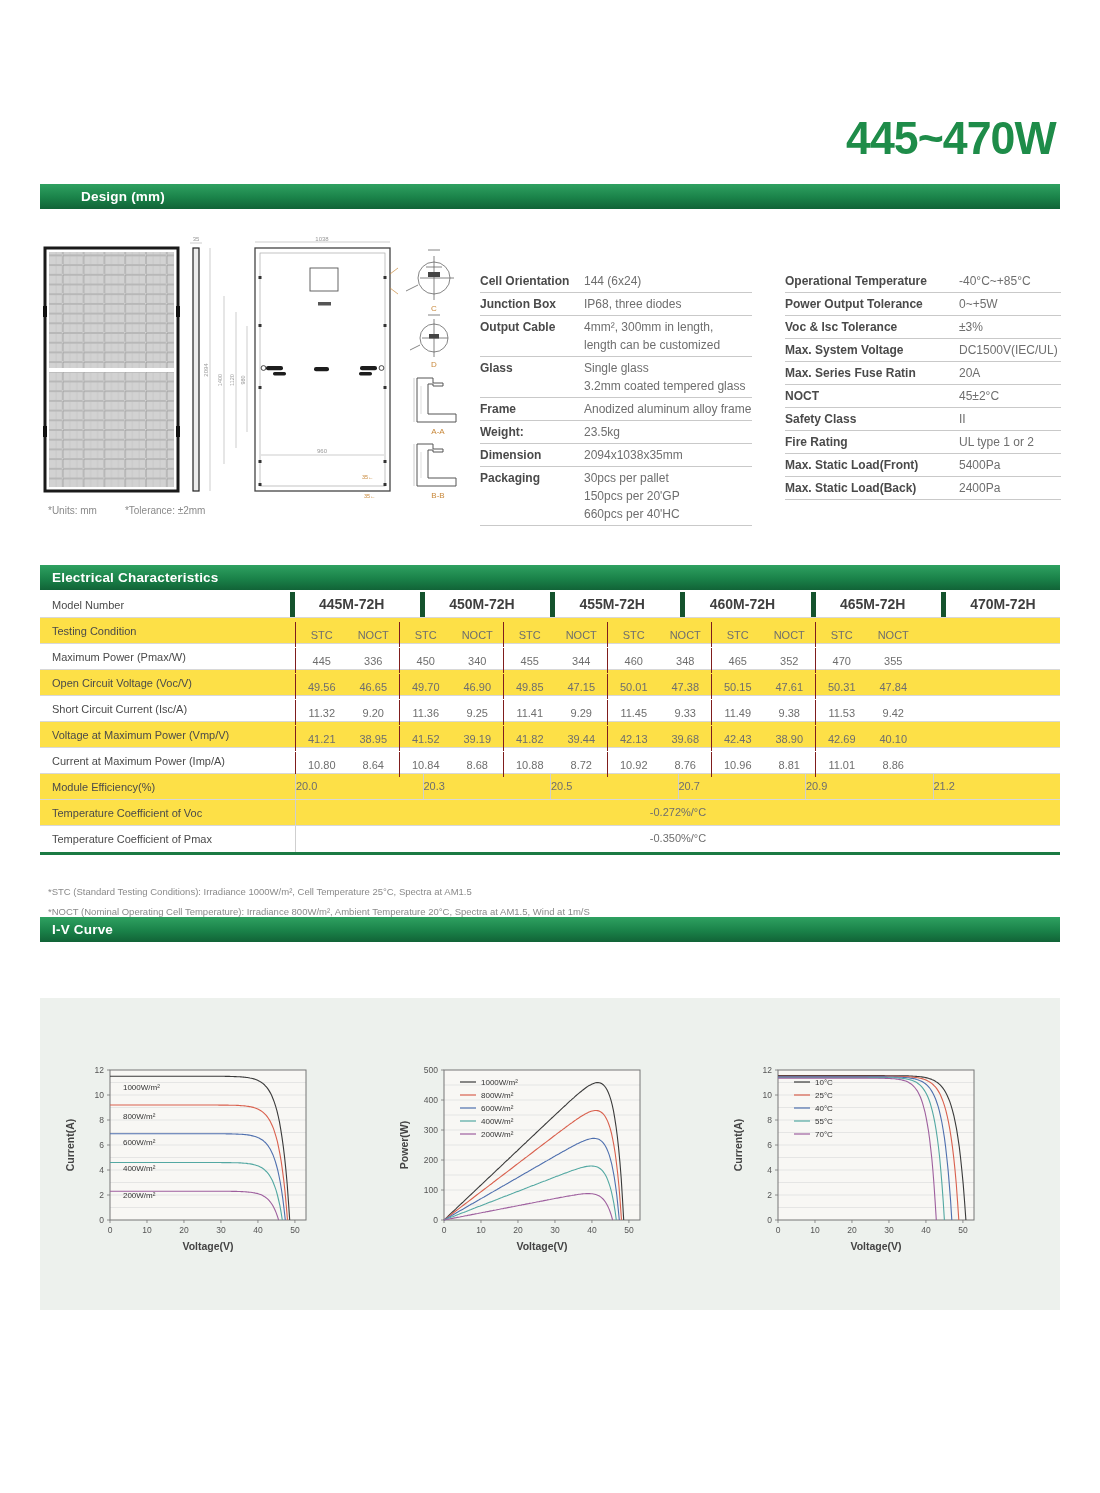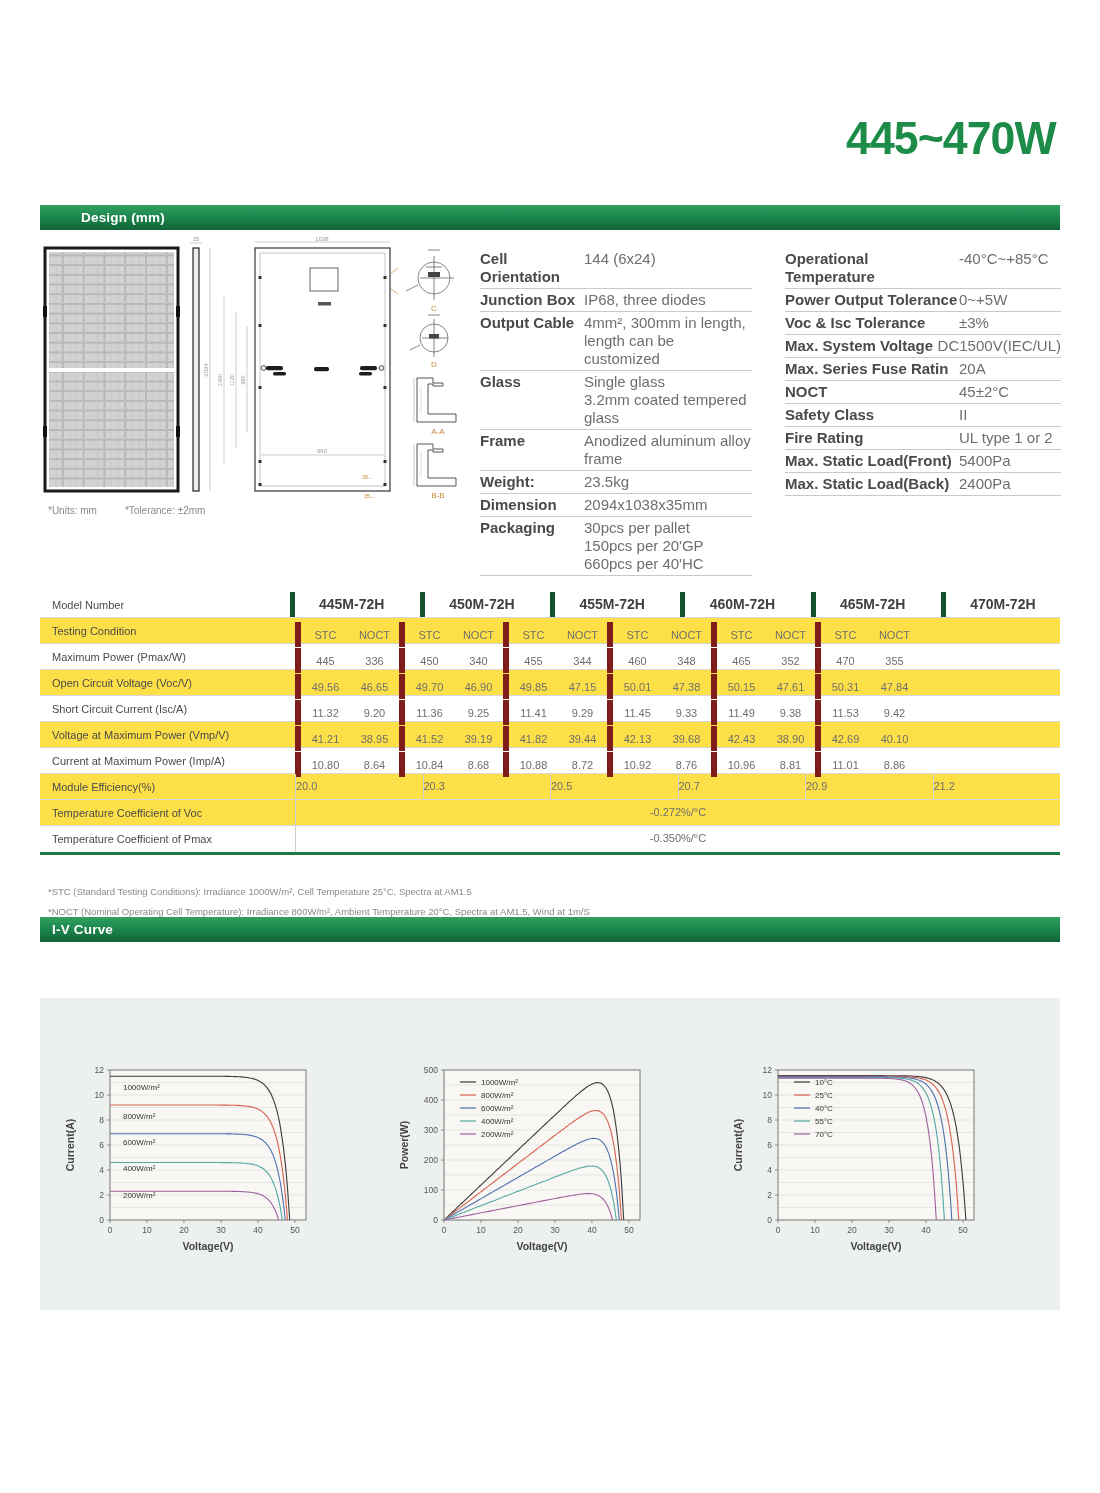--- a/index.html
+++ b/index.html
@@ -5,49 +5,49 @@
   html,body{margin:0;padding:0;background:#fff;}
   body{font-family:"Liberation Sans","DejaVu Sans",sans-serif;}
   #page{position:relative;width:1100px;height:1493px;background:#fff;overflow:hidden;}
 
   .watt-title{position:absolute;top:110px;right:44px;font-size:47px;font-weight:bold;
     color:#1e8c49;letter-spacing:-1px;transform:scaleX(.95);transform-origin:right;}
 
   .section-bar{position:absolute;left:40px;width:1020px;height:25px;box-sizing:border-box;
     background:linear-gradient(180deg,#2fa161 0%,#1a8249 55%,#116337 100%);
     color:#fff;font-weight:bold;font-size:13.5px;line-height:25px;padding-left:12px;letter-spacing:.2px;}
-  #bar-design{top:205px;padding-left:41px;}
+  #bar-design{top:184px;padding-left:41px;}
   #bar-elec{top:565px;}
   #bar-iv{top:917px;}
 
   
   #drawing-wrap{position:absolute;left:42px;top:236px;width:430px;height:268px;}
   #drawing-wrap svg{font-family:"Liberation Sans",sans-serif;}
   .design-notes{position:absolute;left:48px;top:505px;font-size:10px;color:#8a8a8a;}
   .design-notes span{margin-right:28px;}
 
   
-  .spec-table{position:absolute;font-size:15px;}
+  .spec-table{position:absolute;font-size:12px;margin-top:22px;}
   #spec-left{left:480px;top:248px;width:272px;}
   #spec-right{left:785px;top:248px;width:276px;}
   .spec-row{display:flex;border-bottom:1px solid #c9c9c9;padding:2px 0 2px;}
   .spec-row .lbl{width:104px;color:#4a4a4a;font-weight:bold;line-height:18px;}
   #spec-right .spec-row .lbl{width:174px;}
   .spec-row .val{flex:1;color:#6e6e6e;line-height:18px;}
   .spec-row .val div{line-height:18px;}
 
   
   #elec{position:absolute;left:40px;top:592px;width:1020px;border-bottom:3px solid #1b7a43;font-size:11px;}
   .erow{display:flex;height:26px;align-items:center;border-bottom:1px solid #d8d8d8;box-sizing:border-box;}
   .erow:last-child{border-bottom:none;align-items:center;}
   .erow.green{background:#fde047;}
   .e-label{width:255px;padding-left:12px;box-sizing:border-box;color:#4a4a4a;}
   .e-model{width:127.5px;box-sizing:border-box;text-align:center;font-weight:bold;color:#3f3f3f;
     border-left:5px solid #14532d;font-size:14px;height:100%;line-height:25px;margin-left:11px;}
-  .e-group{width:104px;box-sizing:border-box;display:flex;border-left:6px solid #7f1d1d;height:100%;align-items:center;margin-top:8px;}
+  .e-group{width:104px;box-sizing:border-box;display:flex;border-left:1px solid #7f1d1d;height:100%;align-items:center;margin-top:8px;}
   .e-sub{width:50%;text-align:center;color:#6e6e6e;}
   .e-merge6{width:127.5px;box-sizing:border-box;text-align:left;color:#6e6e6e;
     border-left:1px solid #cfcfcf;height:100%;line-height:25px;}
   .e-merge-all{flex:1;text-align:center;color:#6e6e6e;border-left:1px solid #cfcfcf;height:100%;line-height:25px;}
 
   .footnotes{position:absolute;left:48px;top:886px;font-size:9.5px;color:#8a8a8a;}
   .footnotes div{margin-bottom:9px;}
 
   
   #iv-bg{position:absolute;left:40px;top:998px;width:1020px;height:312px;background:#edf1ed;}
@@ -273,20 +273,21 @@
       <div class="spec-row">
         <div class="lbl">Max. Static Load(Front)</div>
         <div class="val">5400Pa</div>
       </div>
       <div class="spec-row">
         <div class="lbl">Max. Static Load(Back)</div>
         <div class="val">2400Pa</div>
       </div>
     </div>
 
+  <div class="section-bar" id="bar-elec">Electrical Characteristics</div>
 
   <div id="elec">
       <div class="erow">
         <div class="e-label">Model Number</div>
         <div class="e-model">445M-72H</div>
         <div class="e-model">450M-72H</div>
         <div class="e-model">455M-72H</div>
         <div class="e-model">460M-72H</div>
         <div class="e-model">465M-72H</div>
         <div class="e-model">470M-72H</div>

